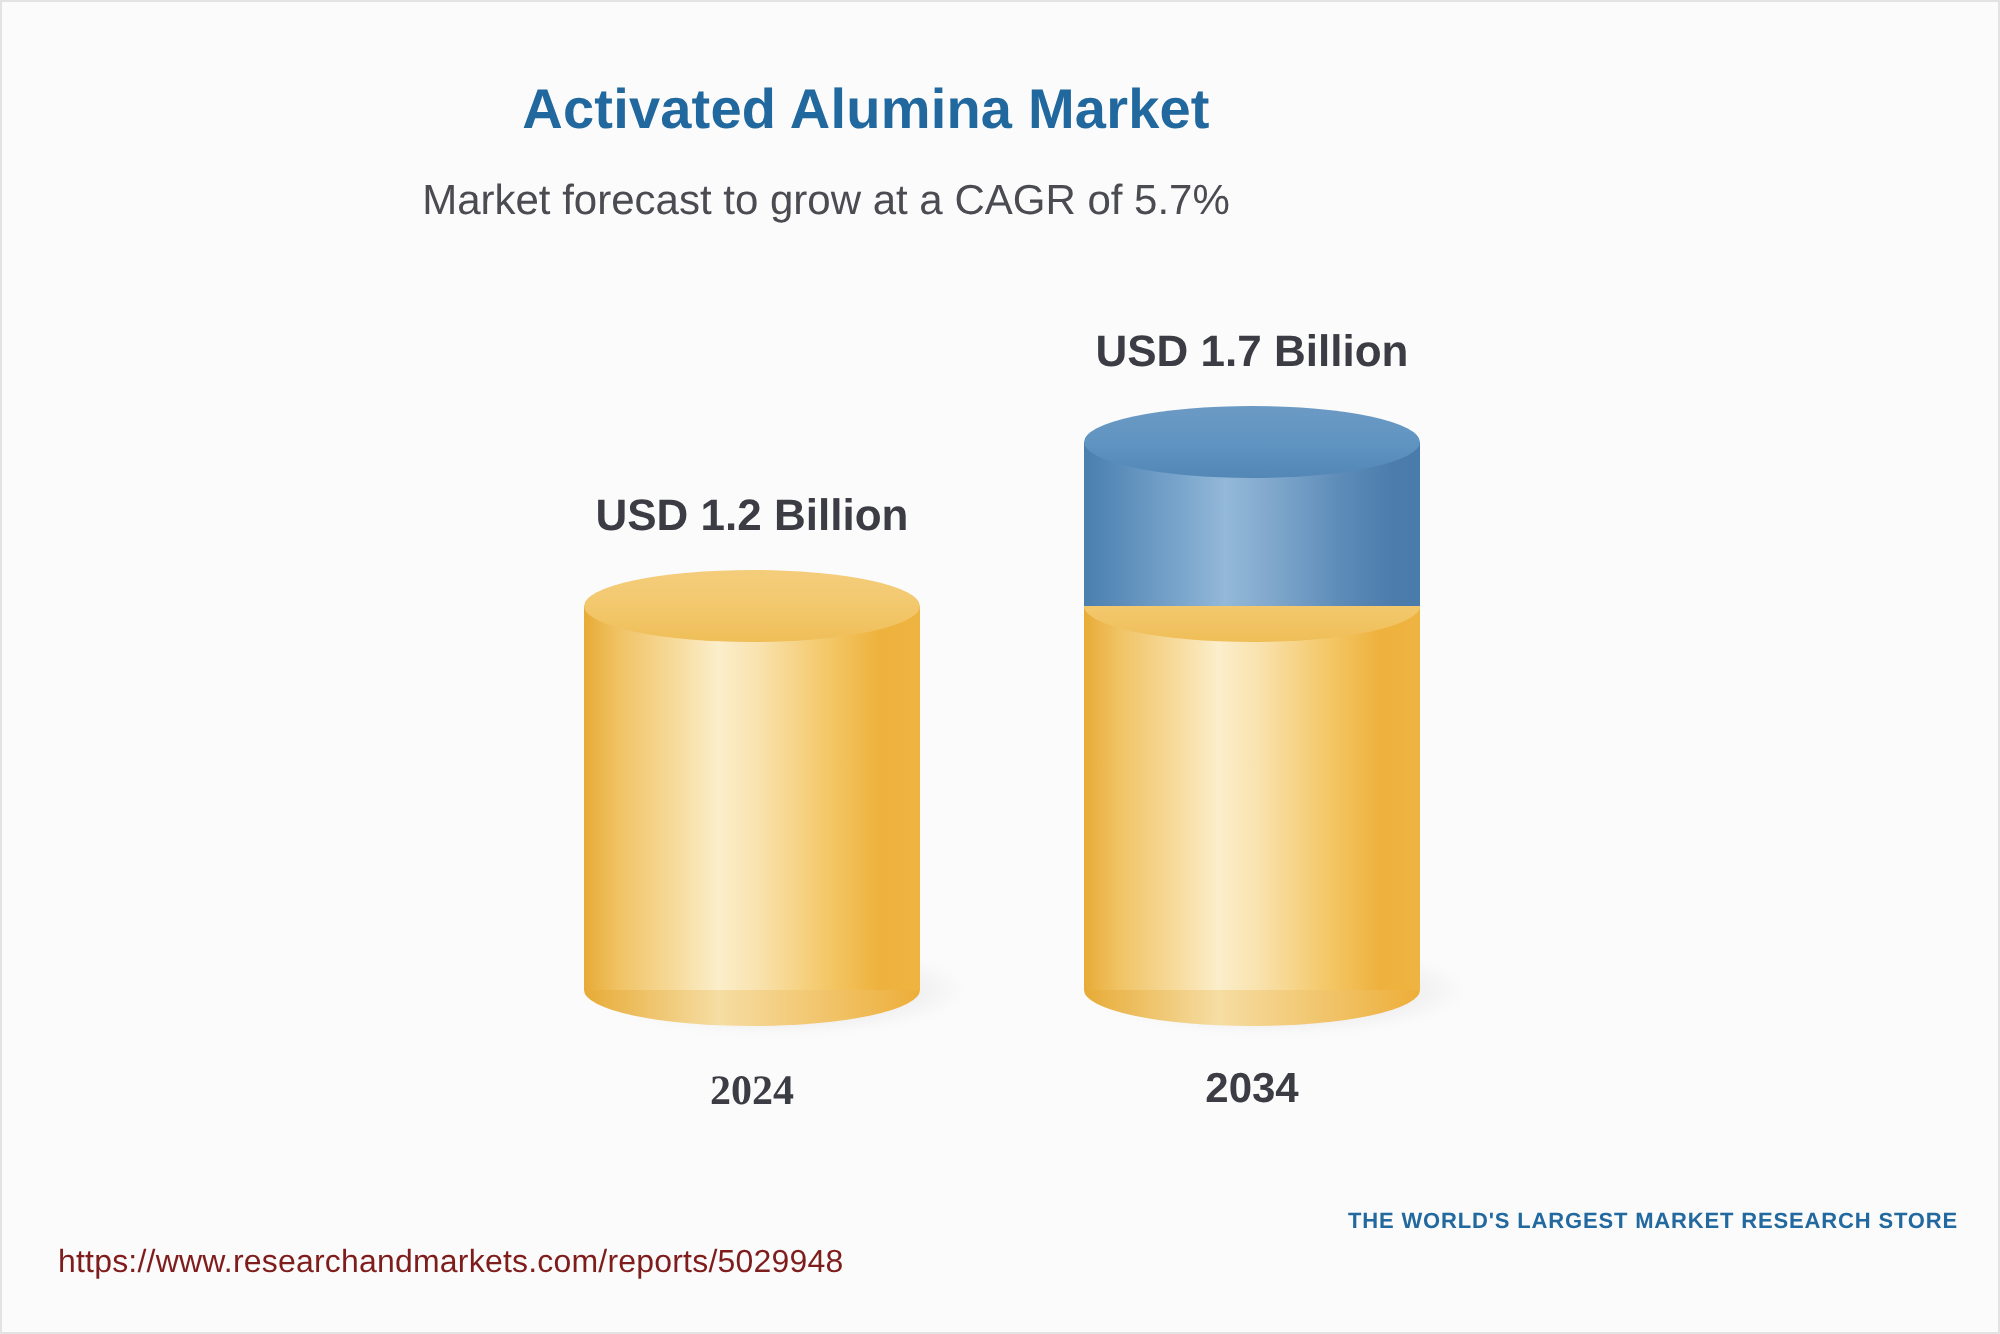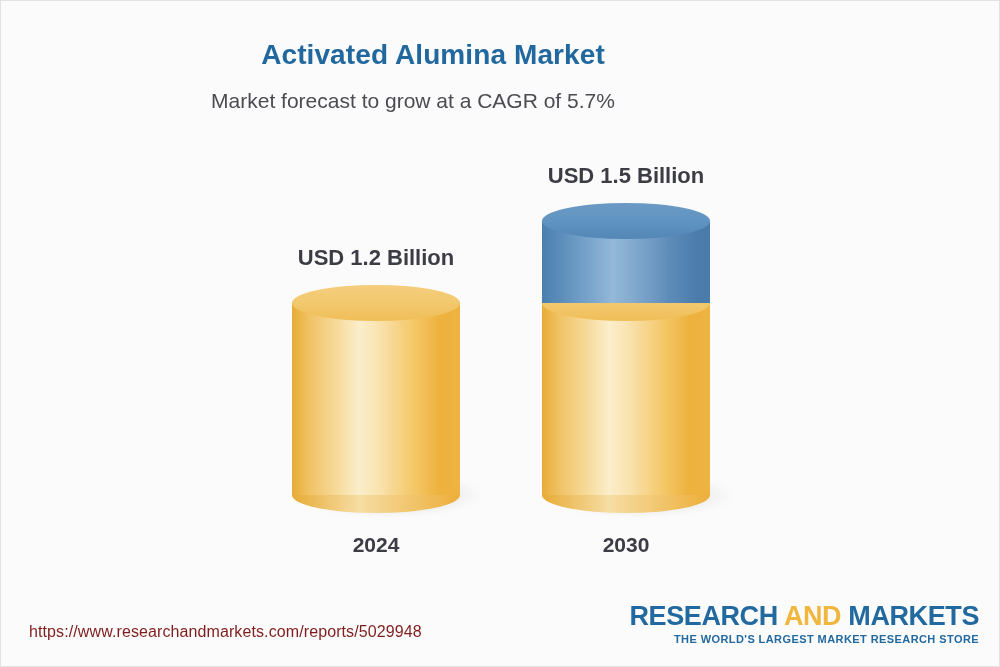--- a/index.html
+++ b/index.html
@@ -211,48 +211,47 @@
 
         <div class="cyl-shadow" style="left:4px; top:188px; width:186px; height:44px;"></div>
 
         <div class="seg" style="left:0; top:0; width:168px; height:228px;">
           <div class="seg-bottom" style="top:192px; height:36px;"></div>
           <div class="seg-body" style="top:18px; height:192px;"></div>
           <div class="seg-cap" style="top:0; height:36px;"></div>
         </div>
       </div>
 
-      <div class="category-label" style="top:532px;">2024</div>
+      <div class="category-label" style="top:532px;font-family:Liberation Serif, serif;">2024</div>
     </div>
 
     <div class="bar-group" style="left:541px; width:168px; height:600px;">
 
-      <div class="value-label" style="top:162px;">USD 1.5 Billion</div>
+      <div class="value-label" style="top:162px;">USD 1.7 Billion</div>
 
       <div class="cylinder" style="left:0; top:202px; width:168px; height:312px;">
 
         <div class="cyl-shadow" style="left:4px; top:270px; width:186px; height:44px;"></div>
 
         <div class="seg yellow" style="left:0; top:82px; width:168px; height:228px;">
           <div class="seg-bottom" style="top:192px; height:36px;"></div>
           <div class="seg-body" style="top:18px; height:192px;"></div>
           <div class="seg-cap" style="top:0; height:36px;"></div>
         </div>
 
         <div class="seg blue" style="left:0; top:0; width:168px; height:118px;">
           <div class="seg-body" style="top:18px; height:82px;"></div>
           <div class="seg-cap" style="top:0; height:36px;"></div>
         </div>
       </div>
 
-      <div class="category-label" style="top:532px;">2030</div>
+      <div class="category-label" style="top:532px;">2034</div>
     </div>
 
   </div>
 
   <div id="footer-url">https://www.researchandmarkets.com/reports/5029948</div>
 
   <div id="logo">
-    <div id="logo-main"><span>RESEARCH </span><span class="logo-and">AND</span><span> MARKETS</span></div>
     <div id="logo-tagline">THE WORLD'S LARGEST MARKET RESEARCH STORE</div>
   </div>
 
 </div>
 
 </body></html>

